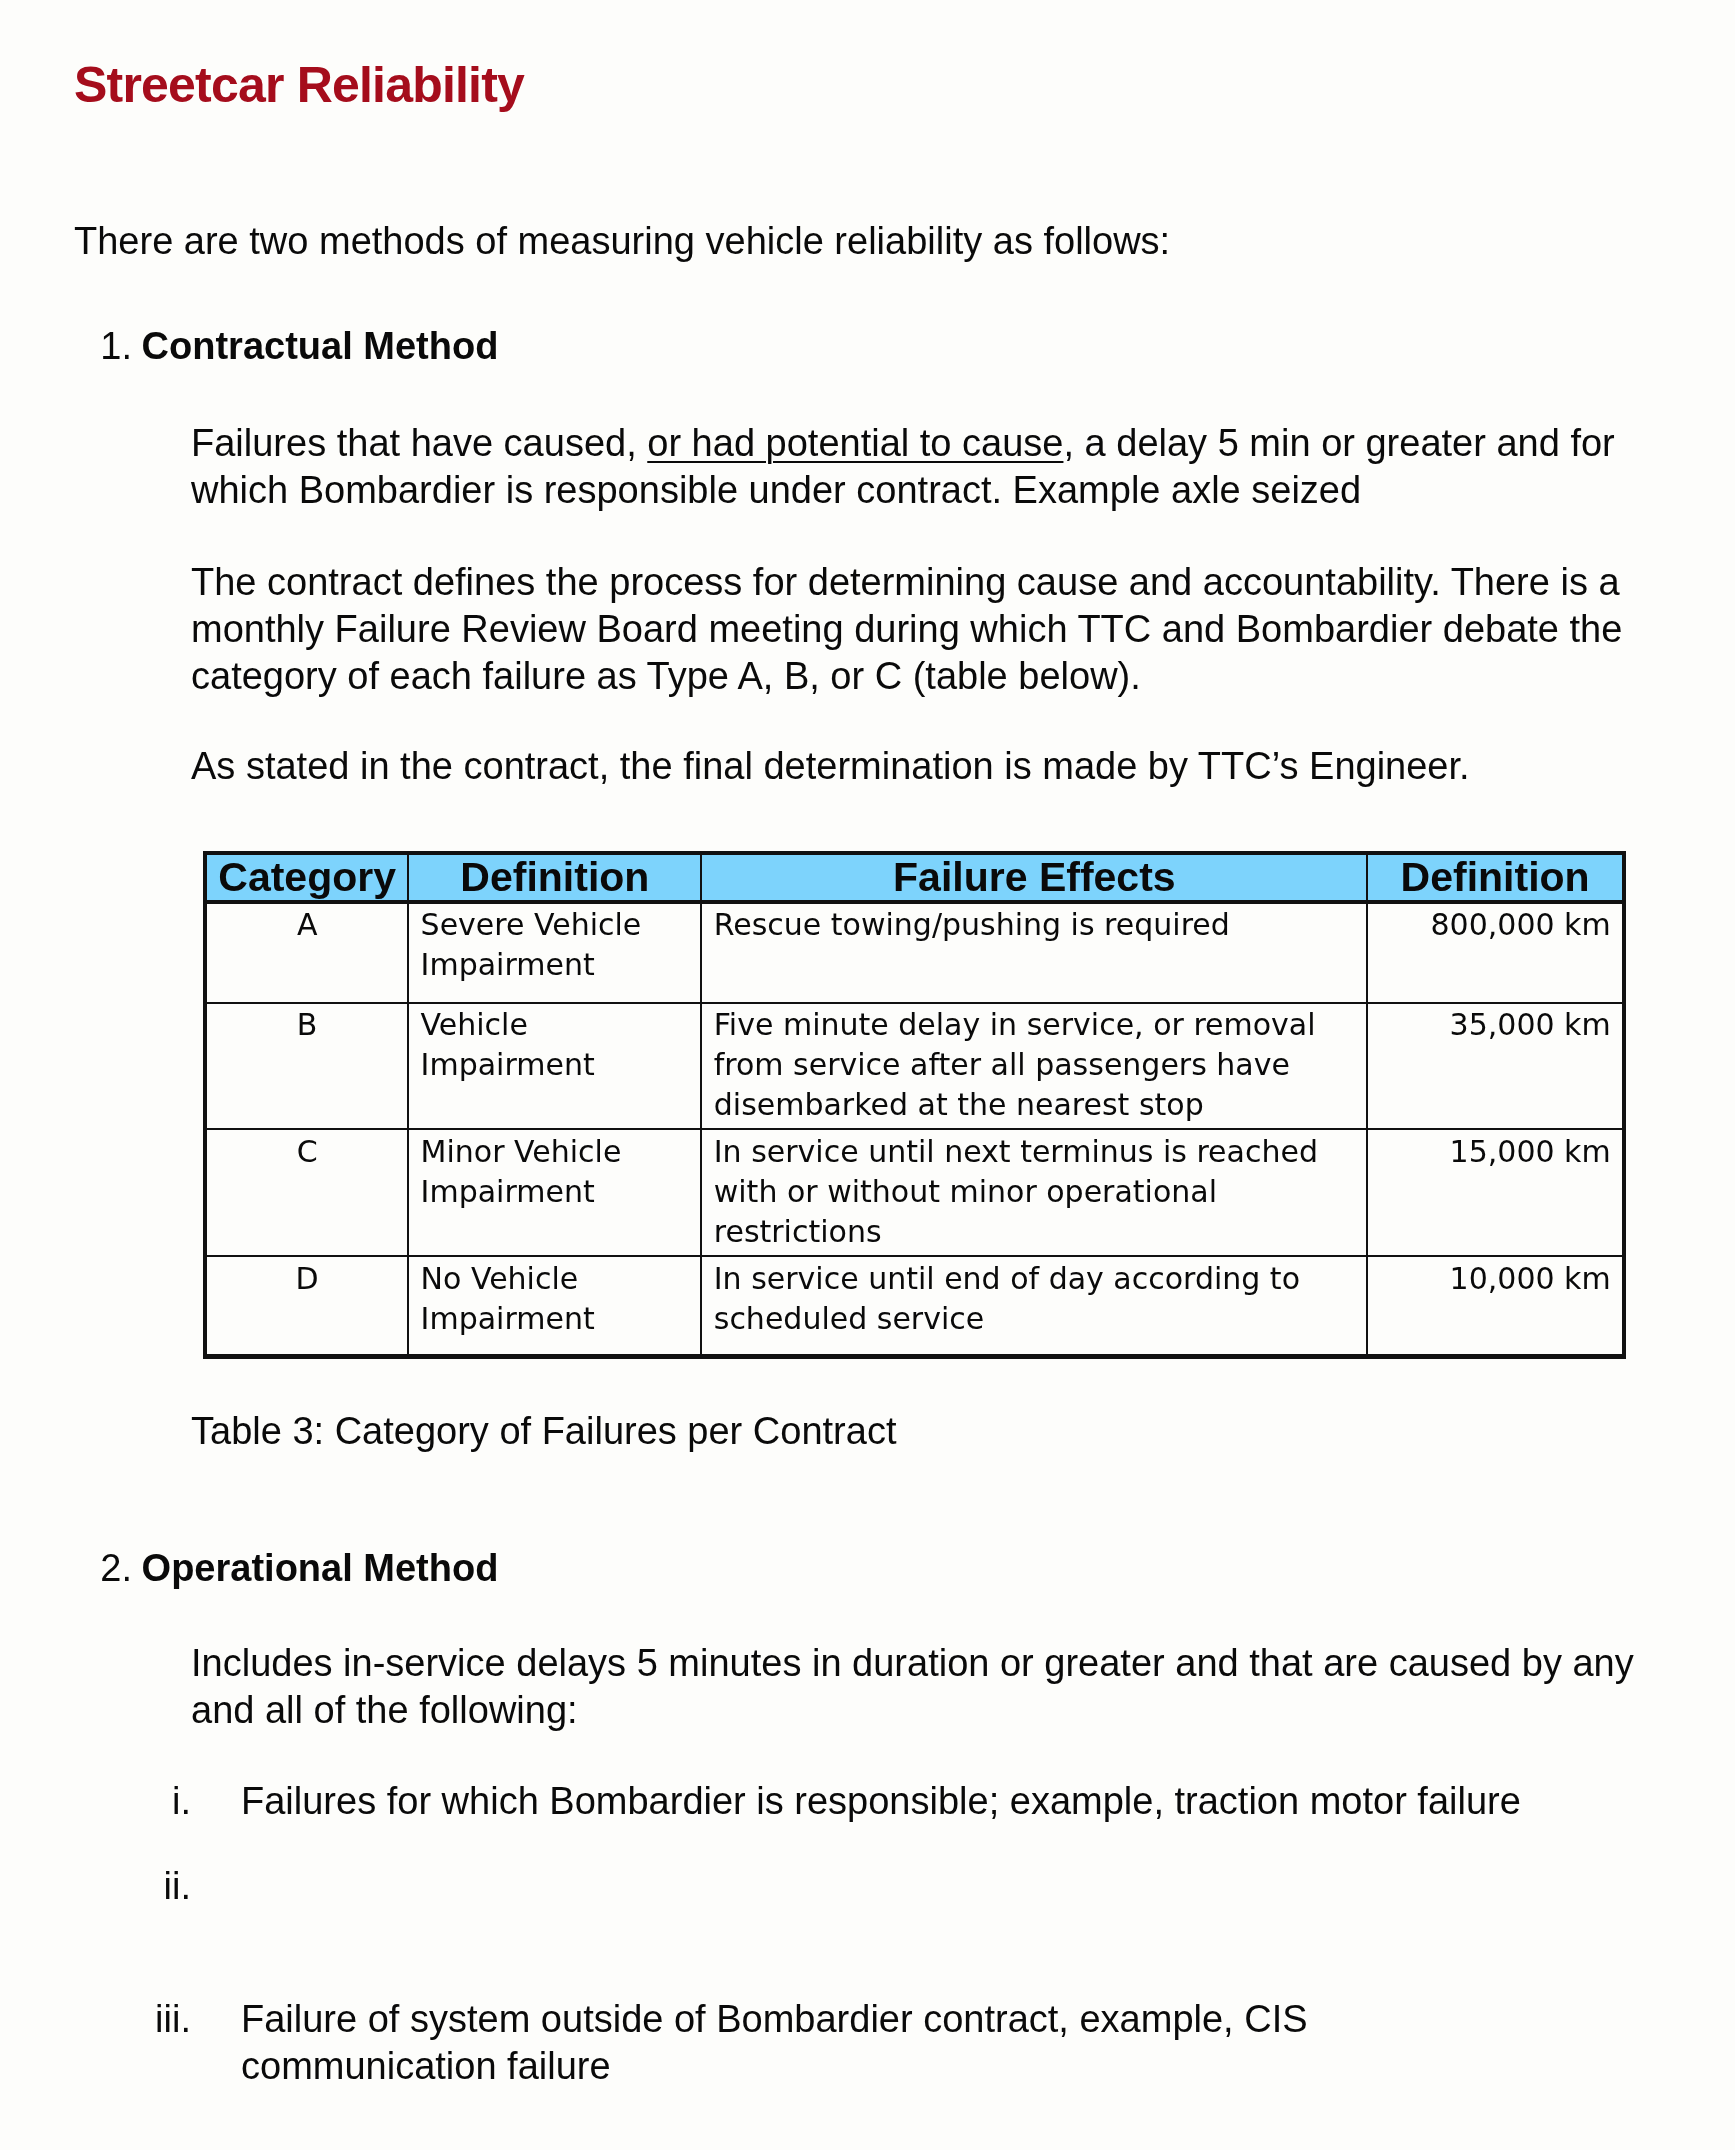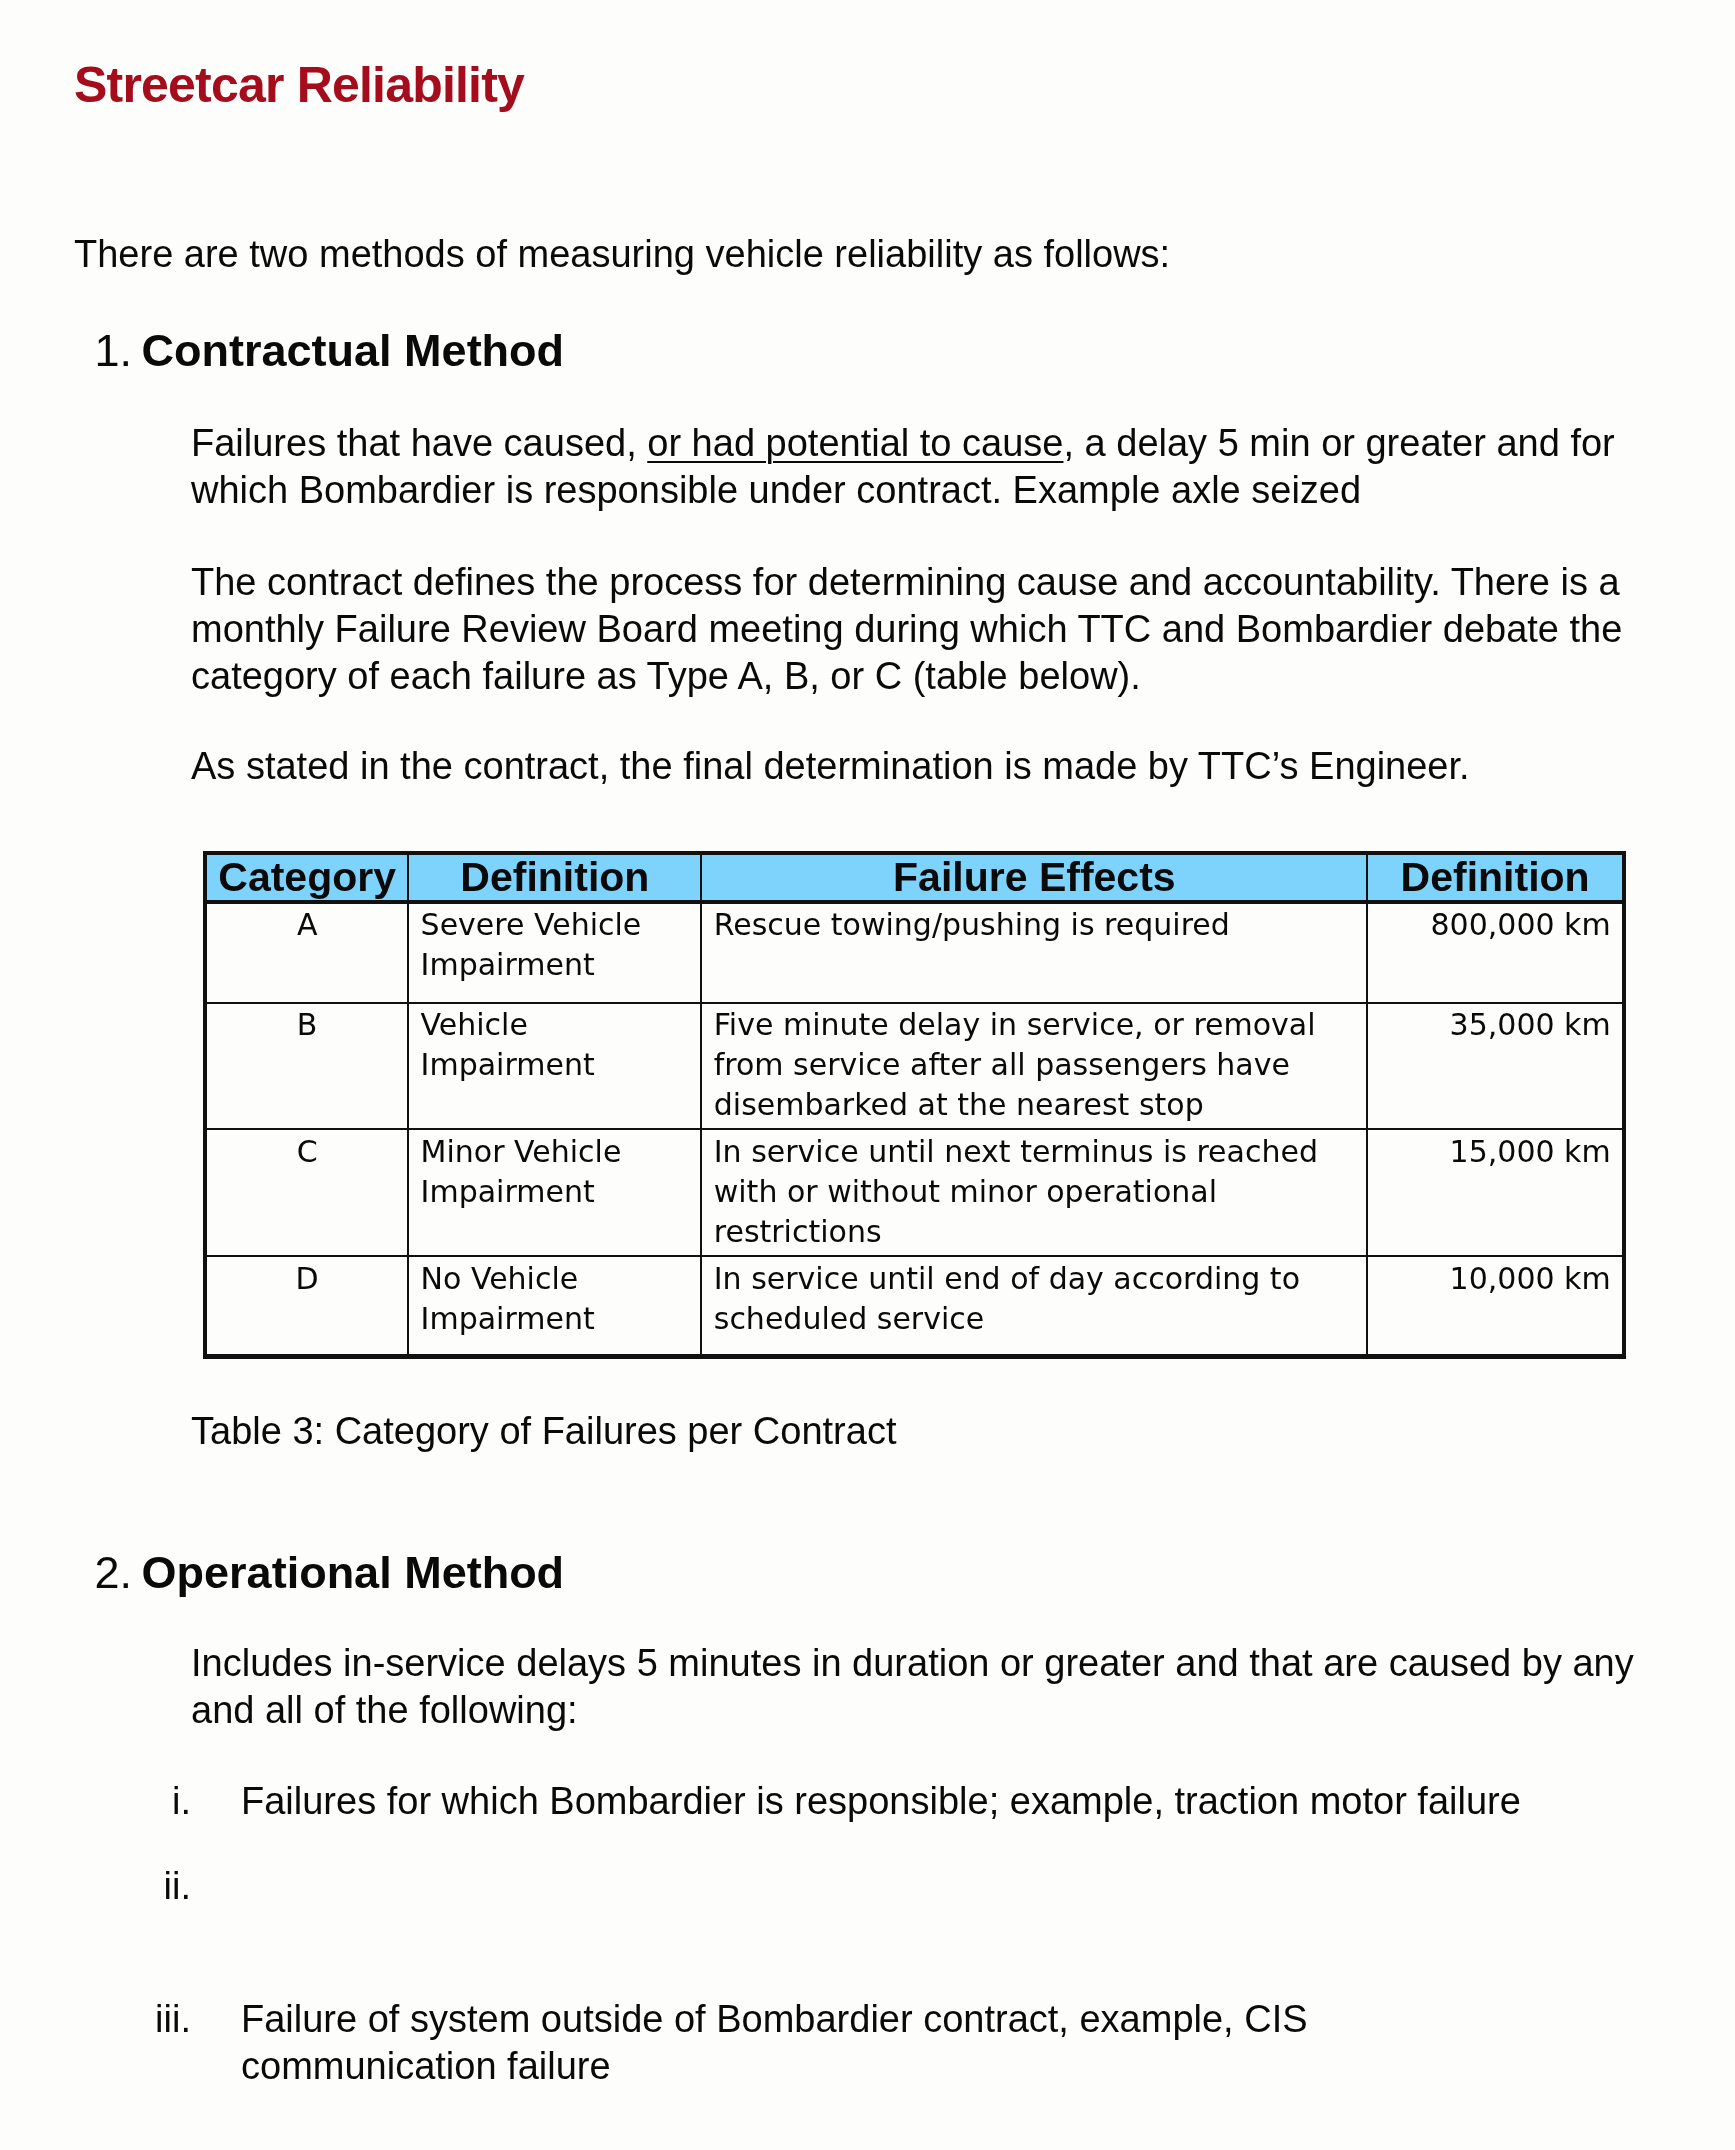--- a/index.html
+++ b/index.html
@@ -3,22 +3,22 @@
 <meta charset="utf-8">
 <style>
   html, body { margin: 0; padding: 0; }
   body {
     width: 1735px; height: 2151px; background: #fdfdfb; position: relative; overflow: hidden;
     font-family: "Liberation Sans", sans-serif; color: #0a0a0a;
   }
   .abs { position: absolute; }
   .title { left: 74px; top: 56px; font-size: 50px; font-weight: bold; color: #a50d1c; letter-spacing: -0.8px; }
   .body-text { font-size: 38px; line-height: 47px; }
-  .intro { left: 74px; top: 231px; }
-  .section-head { font-size: 45px; font-weight: bold; }
+  .intro { left: 74px; top: 218px; }
+  .section-head { font-size: 38px; font-weight: bold; }
   .section-head .num { display: inline-block; width: 58px; font-weight: normal; text-align: right; margin-right: 9.6px; }
   .sec1 { left: 74px; top: 325px; }
   .p1 { left: 191px; top: 420px; width: 1447px; }
   .p2 { left: 191px; top: 559px; width: 1471px; }
   .p3 { left: 191px; top: 743px; width: 1471px; }
   .u { text-decoration: underline; text-underline-offset: 4.8px; text-decoration-thickness: 2.4px; }
   table.fail {
     position: absolute; left: 203px; top: 851px; width: 1423px; border-collapse: collapse;
     font-family: "DejaVu Sans", sans-serif; font-size: 30px; line-height: 40px;
     border: 4px solid #111; border-bottom-width: 5.6px;

